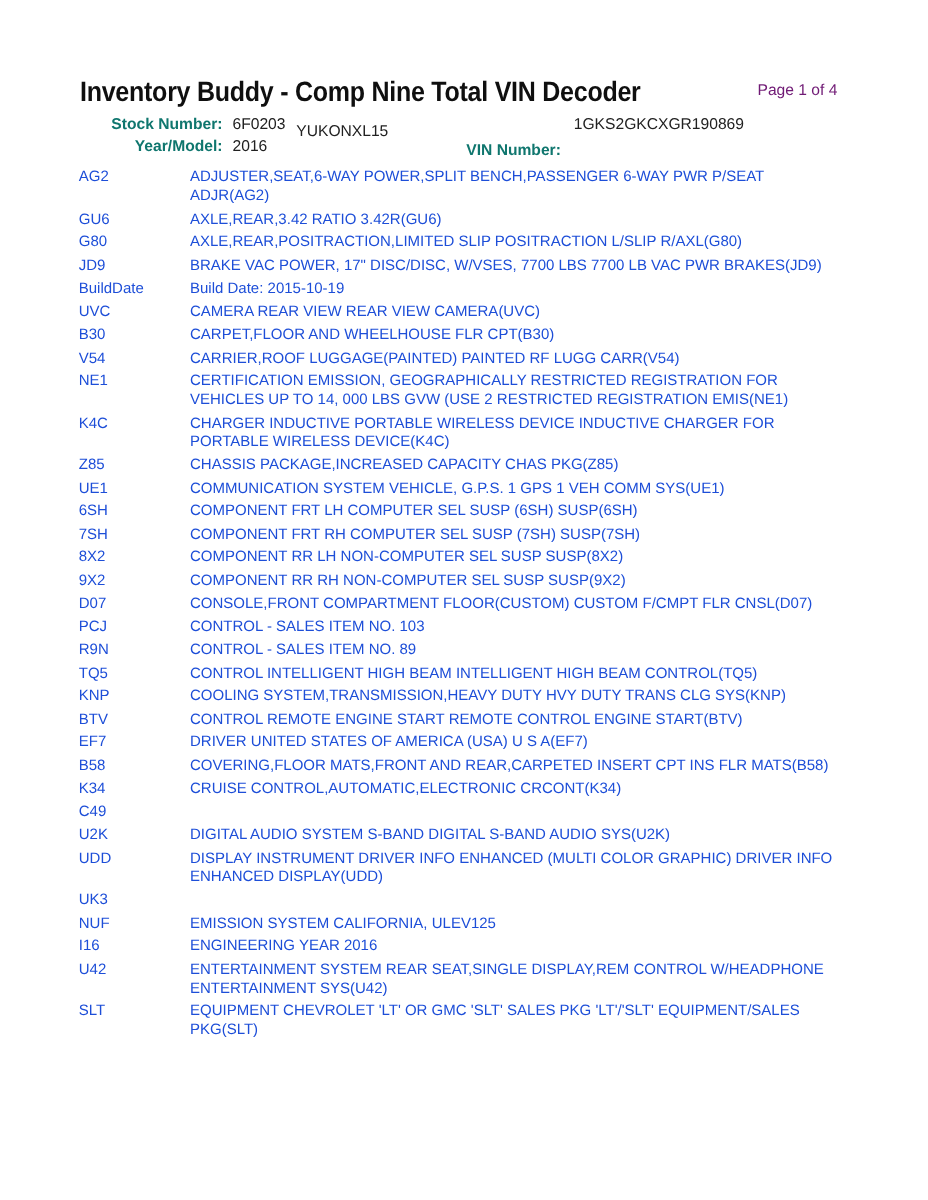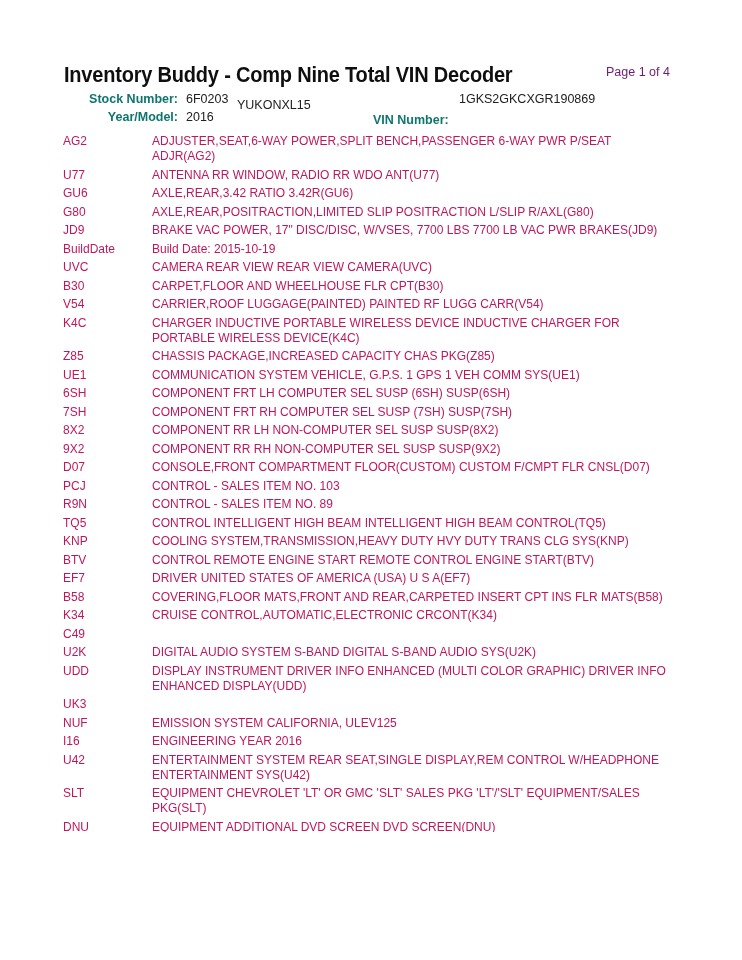--- a/index.html
+++ b/index.html
@@ -51,21 +51,21 @@
     left: 63px;
     top: 134px;
     width: 660px;
   }
   .opt-row {
     display: flex;
     align-items: flex-start;
     margin-bottom: 3.5px;
     font-size: 12px;
     line-height: 15px;
-    color: #be185d;
+    color: #1d4ed8;
   }
   .opt-code {
     width: 89px;
     flex: none;
     white-space: nowrap;
   }
   .opt-desc {
     white-space: pre;
   }
 </style>
@@ -89,24 +89,20 @@
   </div>
 
   <div class="options">
 
       <div class="opt-row">
         <span class="opt-code">AG2</span>
         <span class="opt-desc">ADJUSTER,SEAT,6-WAY POWER,SPLIT BENCH,PASSENGER 6-WAY PWR P/SEAT
 ADJR(AG2)</span>
       </div>
 
-      <div class="opt-row">
-        <span class="opt-code">U77</span>
-        <span class="opt-desc">ANTENNA RR WINDOW, RADIO RR WDO ANT(U77)</span>
-      </div>
 
       <div class="opt-row">
         <span class="opt-code">GU6</span>
         <span class="opt-desc">AXLE,REAR,3.42 RATIO 3.42R(GU6)</span>
       </div>
 
       <div class="opt-row">
         <span class="opt-code">G80</span>
         <span class="opt-desc">AXLE,REAR,POSITRACTION,LIMITED SLIP POSITRACTION L/SLIP R/AXL(G80)</span>
       </div>
@@ -129,20 +125,25 @@
       <div class="opt-row">
         <span class="opt-code">B30</span>
         <span class="opt-desc">CARPET,FLOOR AND WHEELHOUSE FLR CPT(B30)</span>
       </div>
 
       <div class="opt-row">
         <span class="opt-code">V54</span>
         <span class="opt-desc">CARRIER,ROOF LUGGAGE(PAINTED) PAINTED RF LUGG CARR(V54)</span>
       </div>
 
+      <div class="opt-row">
+        <span class="opt-code">NE1</span>
+        <span class="opt-desc">CERTIFICATION EMISSION, GEOGRAPHICALLY RESTRICTED REGISTRATION FOR
+VEHICLES UP TO 14, 000 LBS GVW (USE 2 RESTRICTED REGISTRATION EMIS(NE1)</span>
+      </div>
 
       <div class="opt-row">
         <span class="opt-code">K4C</span>
         <span class="opt-desc">CHARGER INDUCTIVE PORTABLE WIRELESS DEVICE INDUCTIVE CHARGER FOR
 PORTABLE WIRELESS DEVICE(K4C)</span>
       </div>
 
       <div class="opt-row">
         <span class="opt-code">Z85</span>
         <span class="opt-desc">CHASSIS PACKAGE,INCREASED CAPACITY CHAS PKG(Z85)</span>

